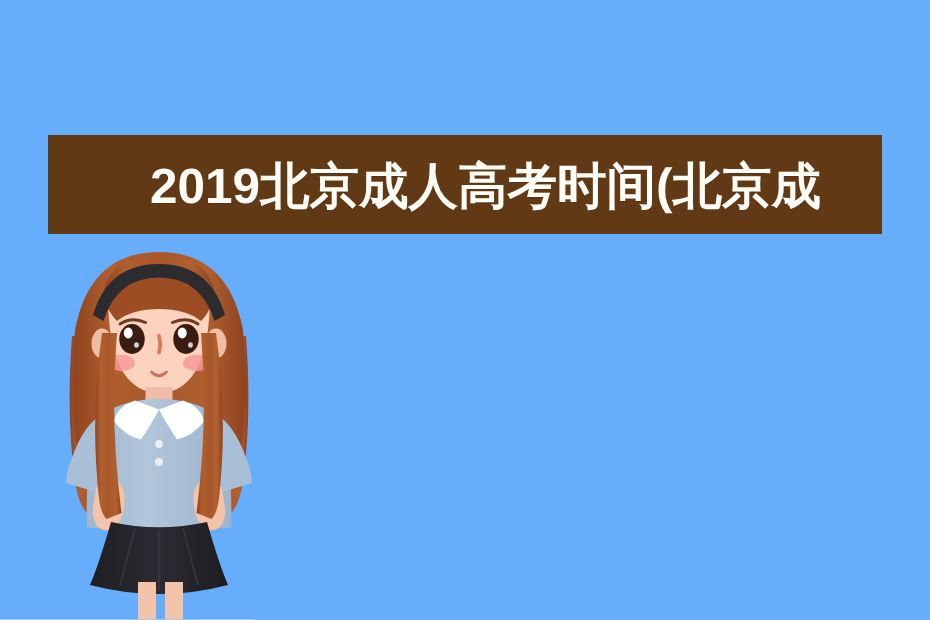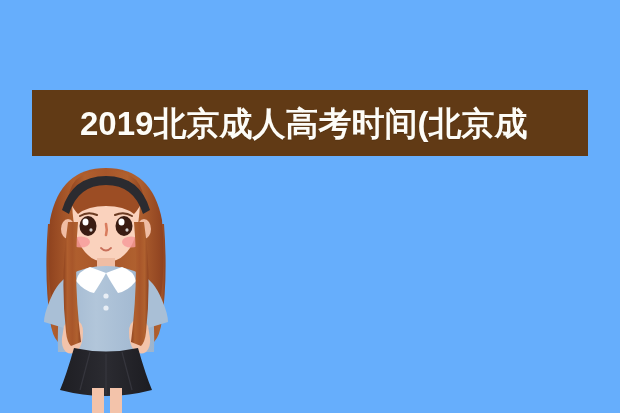--- a/index.html
+++ b/index.html
@@ -34,21 +34,21 @@
     align-items: center;
   }
   #title-text {
     color: #fdfcf7;
     font-family: "Liberation Sans", "DejaVu Sans", sans-serif;
     font-weight: bold;
     font-size: 33px;
     line-height: 1;
     letter-spacing: 0px;
     white-space: nowrap;
-    padding-left: 48px;
+    padding-left: 68px;
     text-shadow: 0 1px 0 rgba(0,0,0,0.12);
   }
 
   
   #character {
     position: absolute;
     left: 28px;
     top: 162px;
     width: 156px;
     height: 251px;

